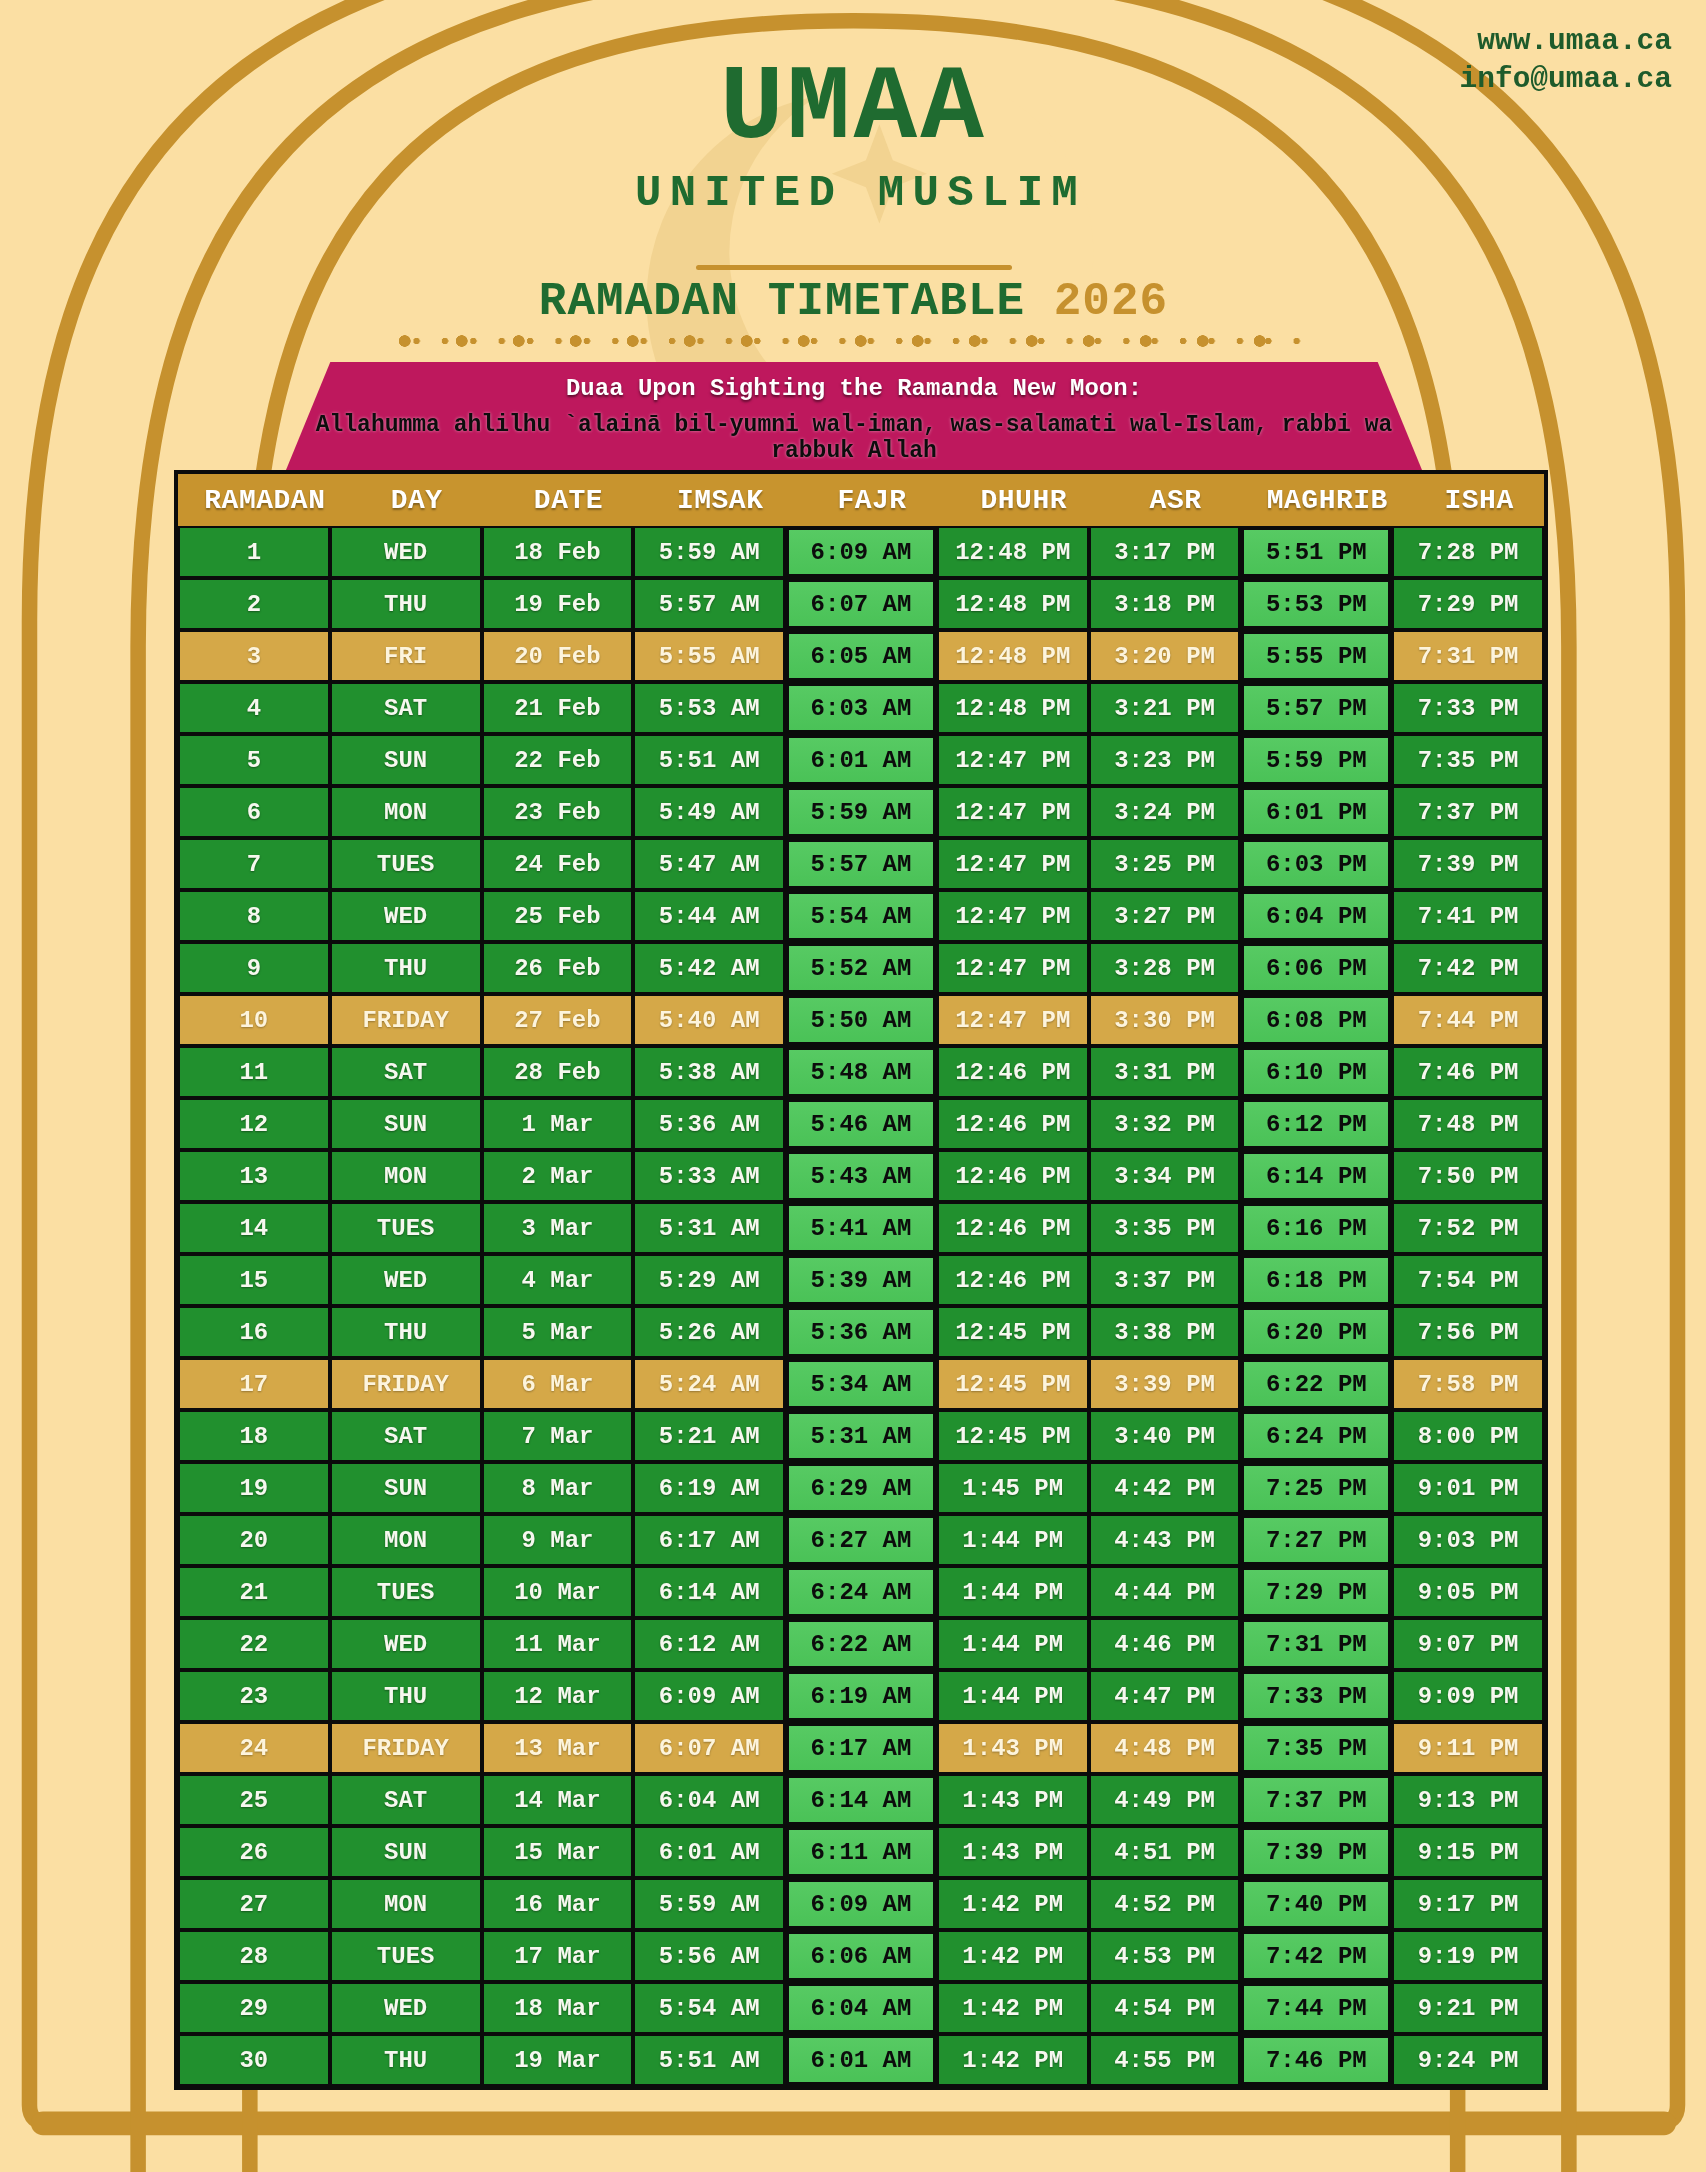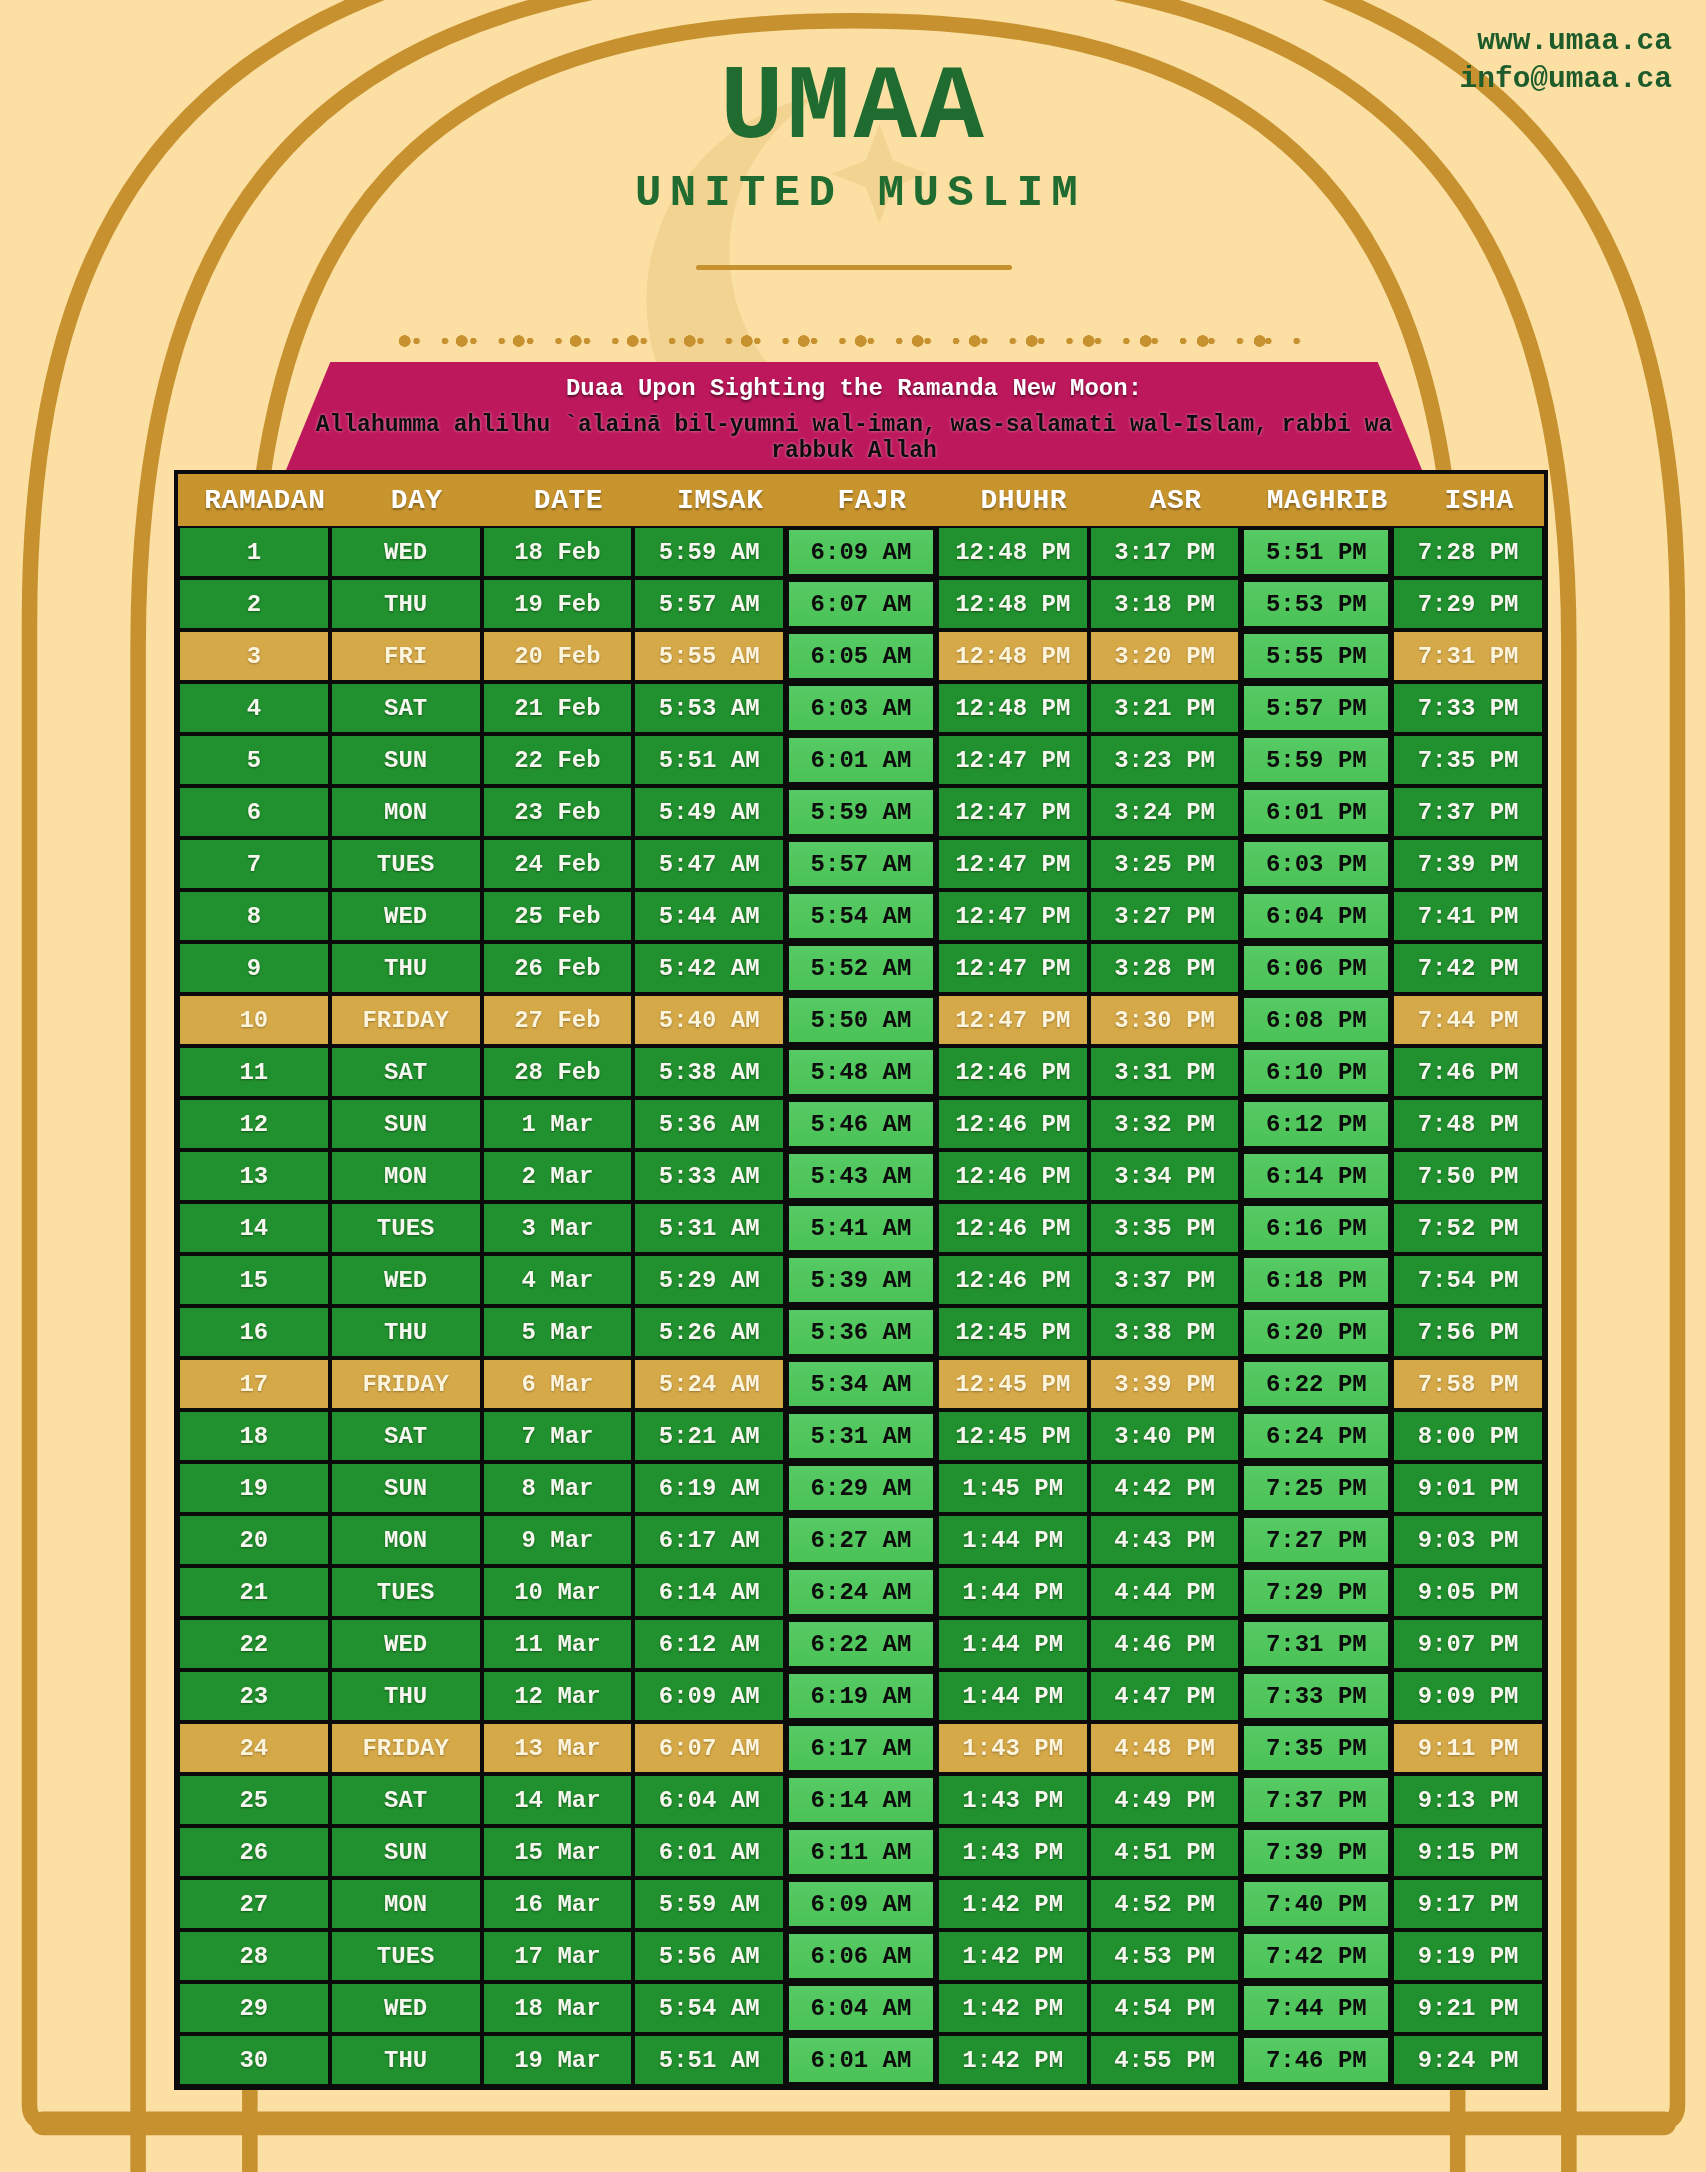--- a/index.html
+++ b/index.html
@@ -135,20 +135,25 @@
   </svg>
 
   <div class="contact">
     <div>www.umaa.ca</div>
     <div>info@umaa.ca</div>
   </div>
 
   <div class="logo">UMAA</div>
   <div class="org1">UNITED MUSLIM</div>
   <div class="divider"></div>
+  <div class="main-title">
+    <span>RAMADAN TIMETABLE</span>
+    <span> </span>
+    <span class="year">2026</span>
+  </div>
   <div class="dots"></div>
 
   <div class="banner">
     <div class="heading">Duaa Upon Sighting the Ramanda New Moon:</div>
     <div class="arabic">Allahumma ahlilhu `alainā bil-yumni wal-iman, was-salamati wal-Islam, rabbi wa rabbuk Allah</div>
   </div>
 
   <div class="tablewrap">
     <div class="grid">
         <div class="th">RAMADAN</div>

